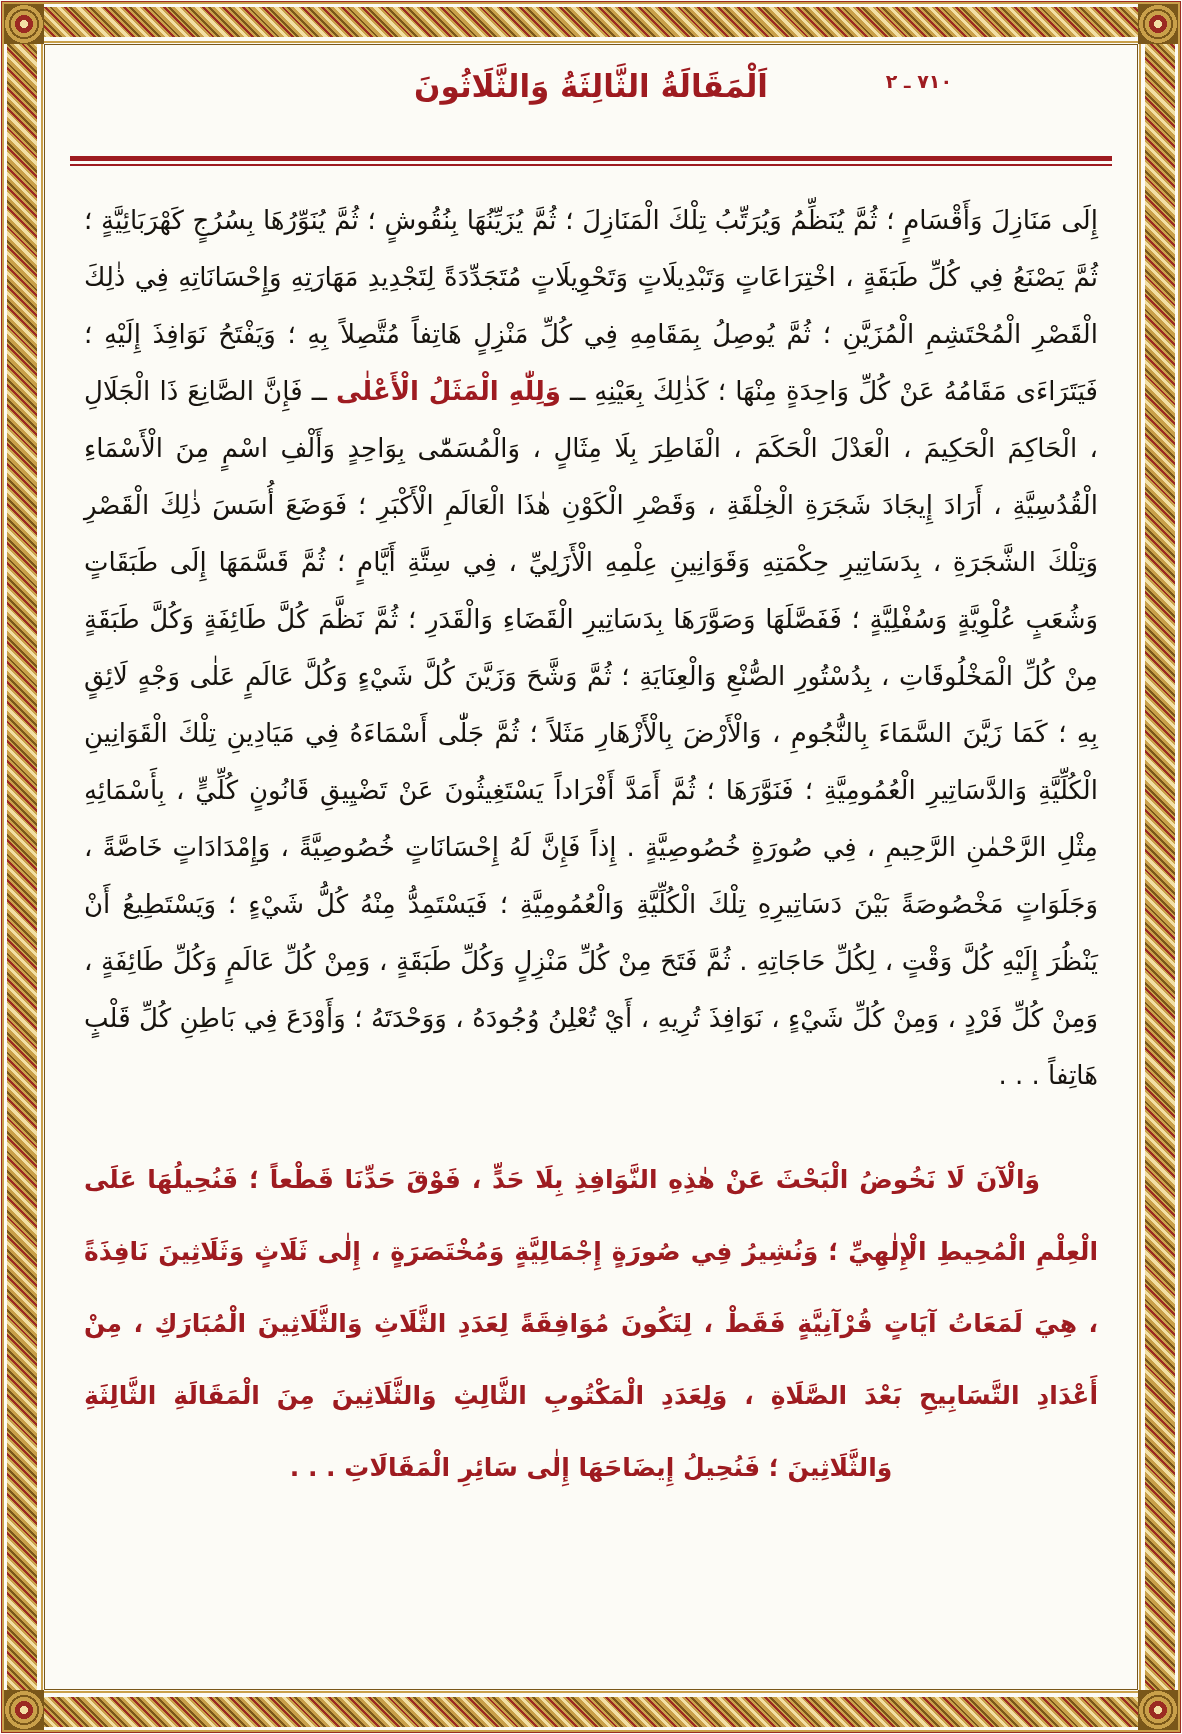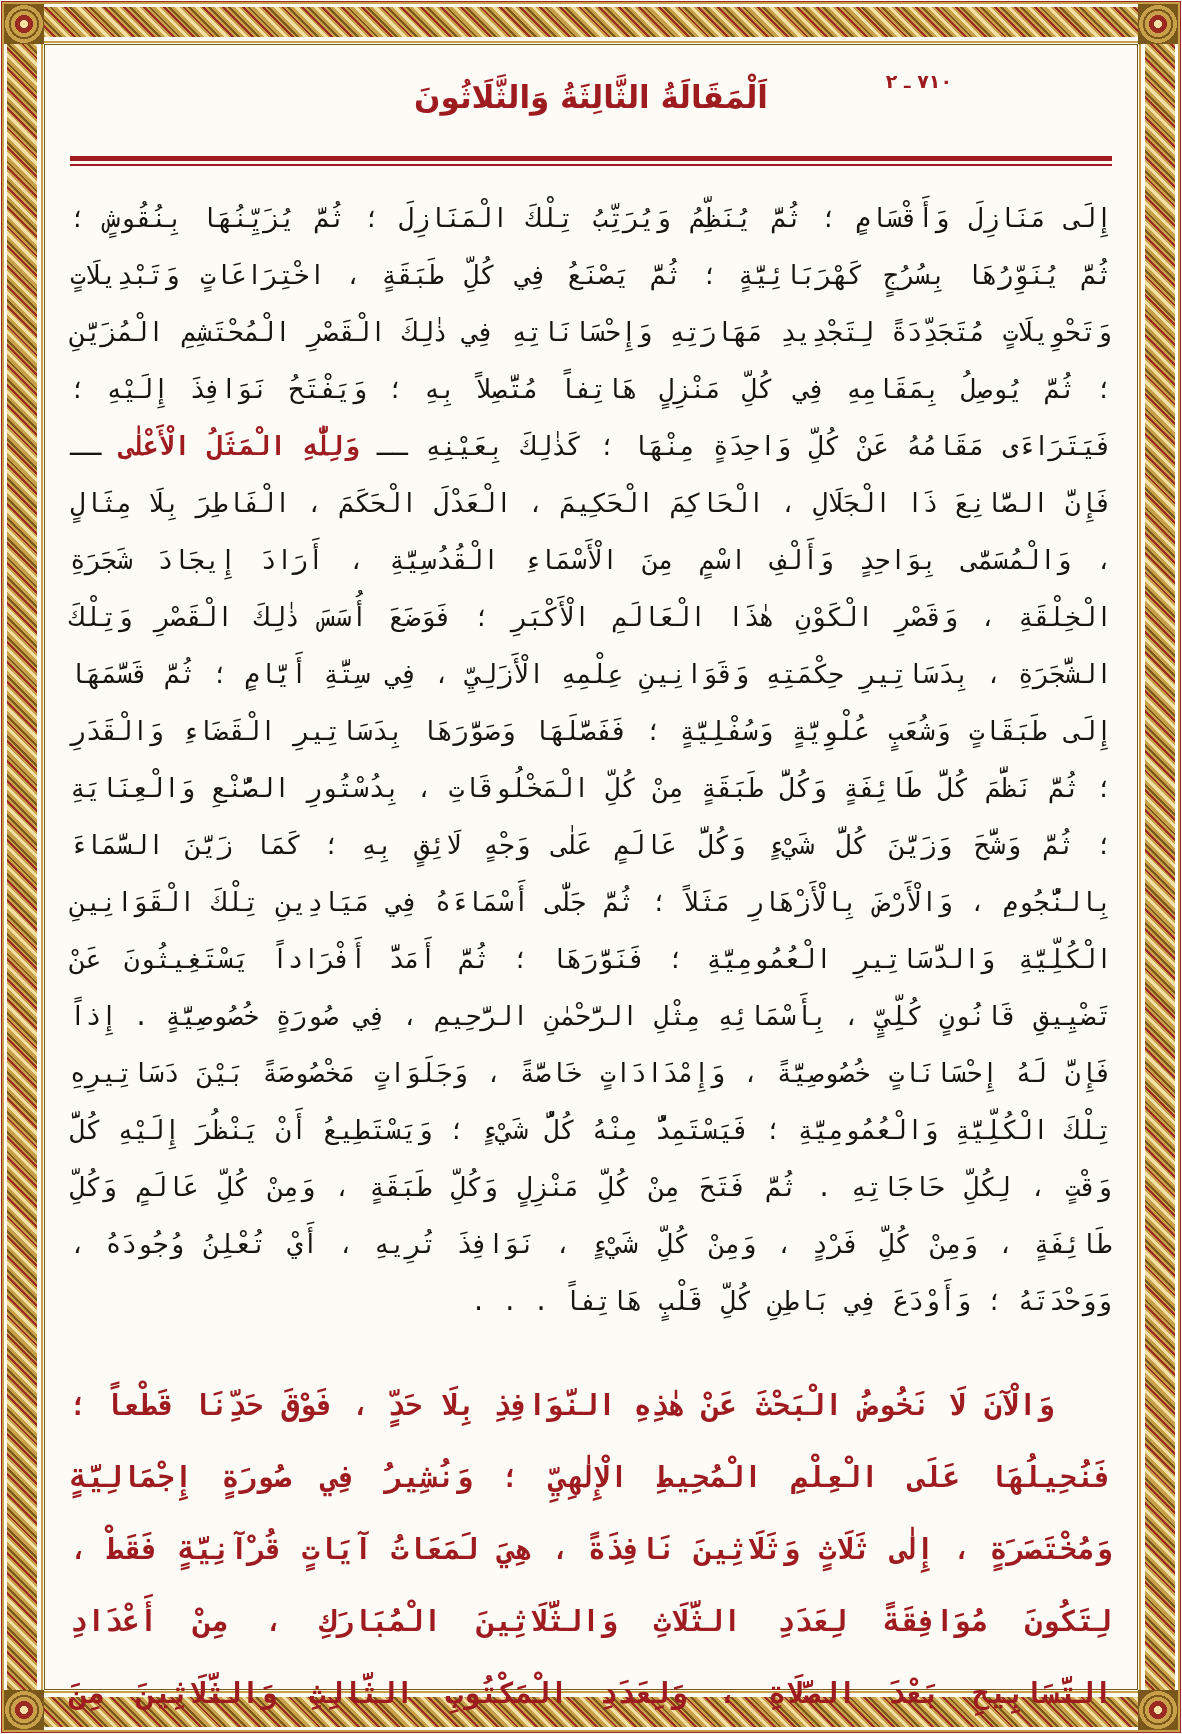--- a/index.html
+++ b/index.html
@@ -68,21 +68,21 @@
   .corner.br{bottom:4px;right:4px;}
 
   .content{
     position:absolute;
     top:52px;right:70px;bottom:52px;left:70px;
     direction:rtl;
   }
   .header{position:relative;height:74px;margin-top:16px;}
   .title{
     position:absolute;left:0;right:0;top:0;
-    margin:11px;text-align:center;
+    margin:0;text-align:center;
     font-size:31px;font-weight:bold;
     color:var(--accent);
   }
   .page-number{
     position:absolute;right:160px;top:2px;
     font-size:19px;font-weight:bold;
     color:var(--accent);
     direction:rtl;
   }
   .double-rule{
@@ -92,27 +92,27 @@
     margin-top:14px;
   }
   .body-text{
     margin-top:26px;
     color:var(--text);
     font-size:26px;
     line-height:57px;
     text-align:justify;
     text-justify:inter-word;
   }
-  .para{margin:0;font-family:Liberation Mono, monospace;}
+  .para{margin:14px;}
   .para + .para{margin-top:40px;}
   .accent{color:var(--accent);font-weight:bold;}
   .para.accent-block{
     color:var(--accent);
     font-weight:bold;
-    font-size:29px;
+    font-size:25px;
     line-height:72px;
     text-indent:58px;
   }
   .para.last-center{text-align-last:center;}
 </style>
 </head>
 <body>
 
 <div class="page">
 

